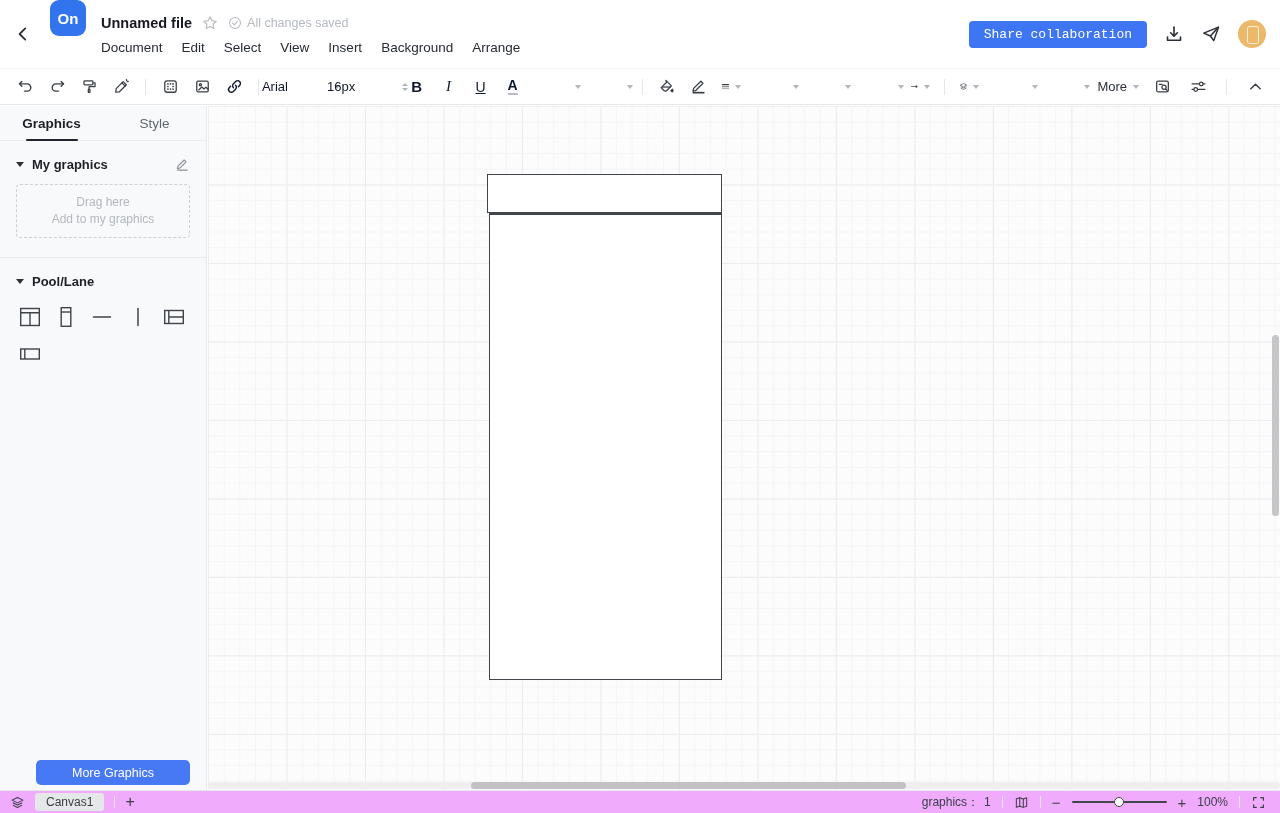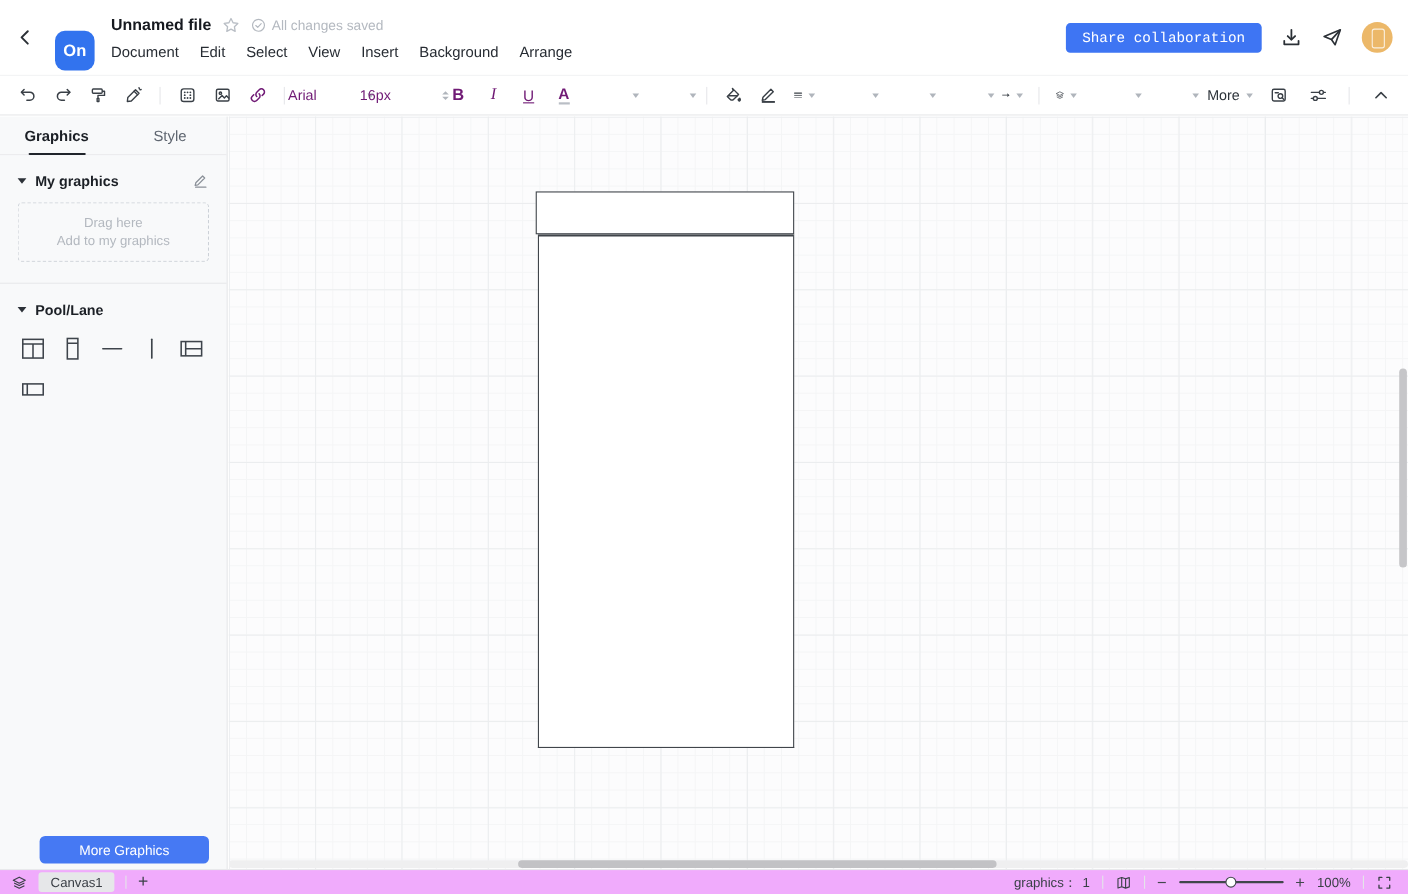--- a/index.html
+++ b/index.html
@@ -3,21 +3,21 @@
 <meta charset="utf-8">
 <style>
   * { margin:0; padding:0; box-sizing:border-box; }
   html,body { width:1280px; height:813px; }
   body { font-family:"Liberation Sans", sans-serif; background:#fff; overflow:hidden; -webkit-font-smoothing:antialiased; }
   .app { position:relative; width:1280px; height:813px; background:#fff; }
 
   
   .topbar { position:absolute; top:0; left:0; right:0; height:68px; background:#fff; }
   .back-btn { position:absolute; left:14px; top:25px; width:18px; height:18px; color:#2b3036; cursor:pointer; }
-  .logo { position:absolute; left:50px; top:28px; width:36px; height:36px; border-radius:9px; background:#3273ee;
+  .logo { position:absolute; left:50px; top:0; width:36px; height:36px; border-radius:9px; background:#3273ee;
           color:#fff; font-weight:bold; font-size:15px; display:flex; align-items:center; justify-content:center; }
   .title-row { position:absolute; left:101px; top:13px; display:flex; align-items:center; gap:10px; height:20px; }
   .file-title { font-size:14.5px; font-weight:bold; color:#16191f; }
   .star { color:#b9bec5; width:16px; height:16px; }
   .saved { display:flex; align-items:center; gap:5px; color:#b4b9c0; font-size:12.5px; }
   .saved svg { width:14px; height:14px; }
   .menu-row { position:absolute; left:101px; top:40px; display:flex; gap:19px; }
   .menu-item { font-size:13.5px; color:#272c33; cursor:pointer; }
   .topbar-right { position:absolute; right:14px; top:0; height:68px; display:flex; align-items:center; gap:17px;font-family:Liberation Mono, monospace; }
   .share-btn { height:27px; padding:0 15px; background:#3e75f3; color:#fff; border:none; border-radius:4px;
@@ -28,21 +28,21 @@
                    border:1.8px solid rgba(255,255,255,.78); border-radius:2.5px; }
 
   
   .toolbar { position:absolute; top:68px; left:0; right:0; height:37px; background:#fff;
              border-top:1px solid #f2f3f4; border-bottom:1px solid #e7e8ea;
              display:flex; align-items:center; padding:0 12px; gap:6px; }
   .tbtn { display:flex; align-items:center; justify-content:center; gap:3px; height:26px; min-width:26px;
           padding:0 3px; border-radius:4px; cursor:pointer; }
   .tbtn svg { width:17px; height:17px; }
   .en { color:#3a4047; }
-  .dis { color:#701a75;gap:44px; }
+  .dis { color:#0f172a;gap:44px; }
   .tb-sep { width:1px; height:16px; background:#e6e7ea; margin:0 5px; flex:none; }
   .caret { width:0; height:0; border-left:3.5px solid transparent; border-right:3.5px solid transparent;
            border-top:4px solid #b0b5bc; margin-left:2px; }
   .tb-text { font-size:13px; }
   .letter-b { font-size:15px; font-weight:bold; }
   .letter-i { font-size:15px; font-style:italic; font-family:"Liberation Serif", serif; }
   .letter-u { font-size:14px; text-decoration:underline; }
   .letter-a { font-size:14px; font-weight:bold; border-bottom:2.5px solid #b9bec5; line-height:15px; }
   .stepper { display:flex; flex-direction:column; gap:2px; margin-left:3px; }
   .stepper i { width:0; height:0; border-left:3px solid transparent; border-right:3px solid transparent; }

